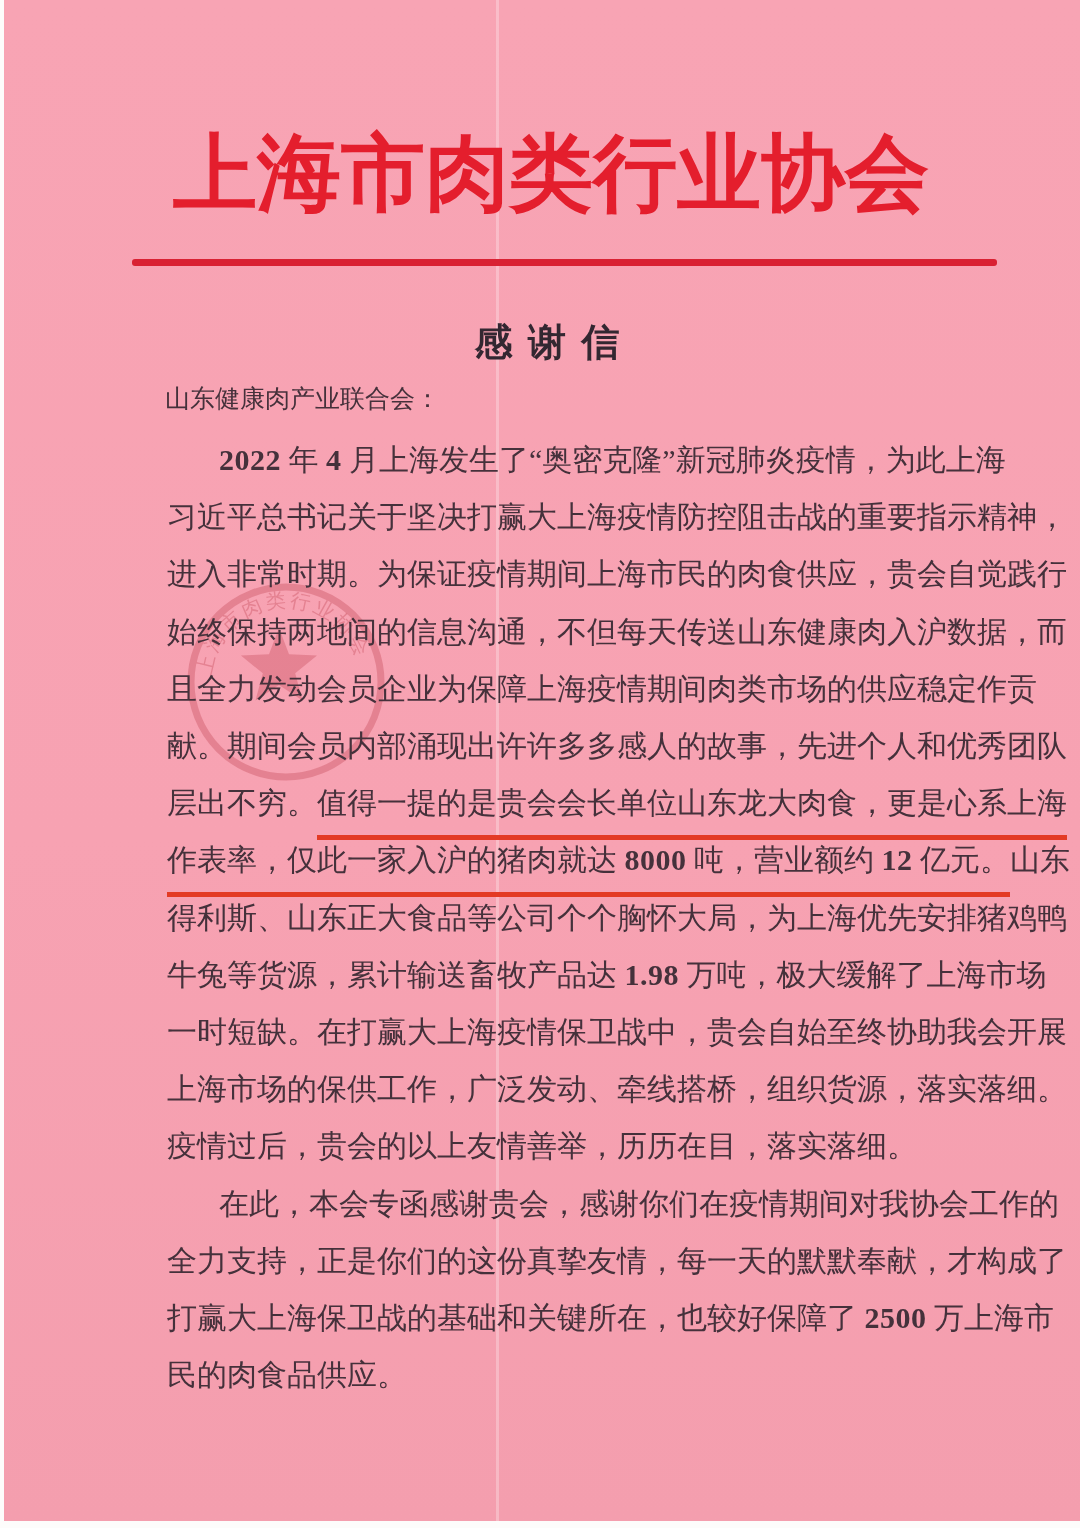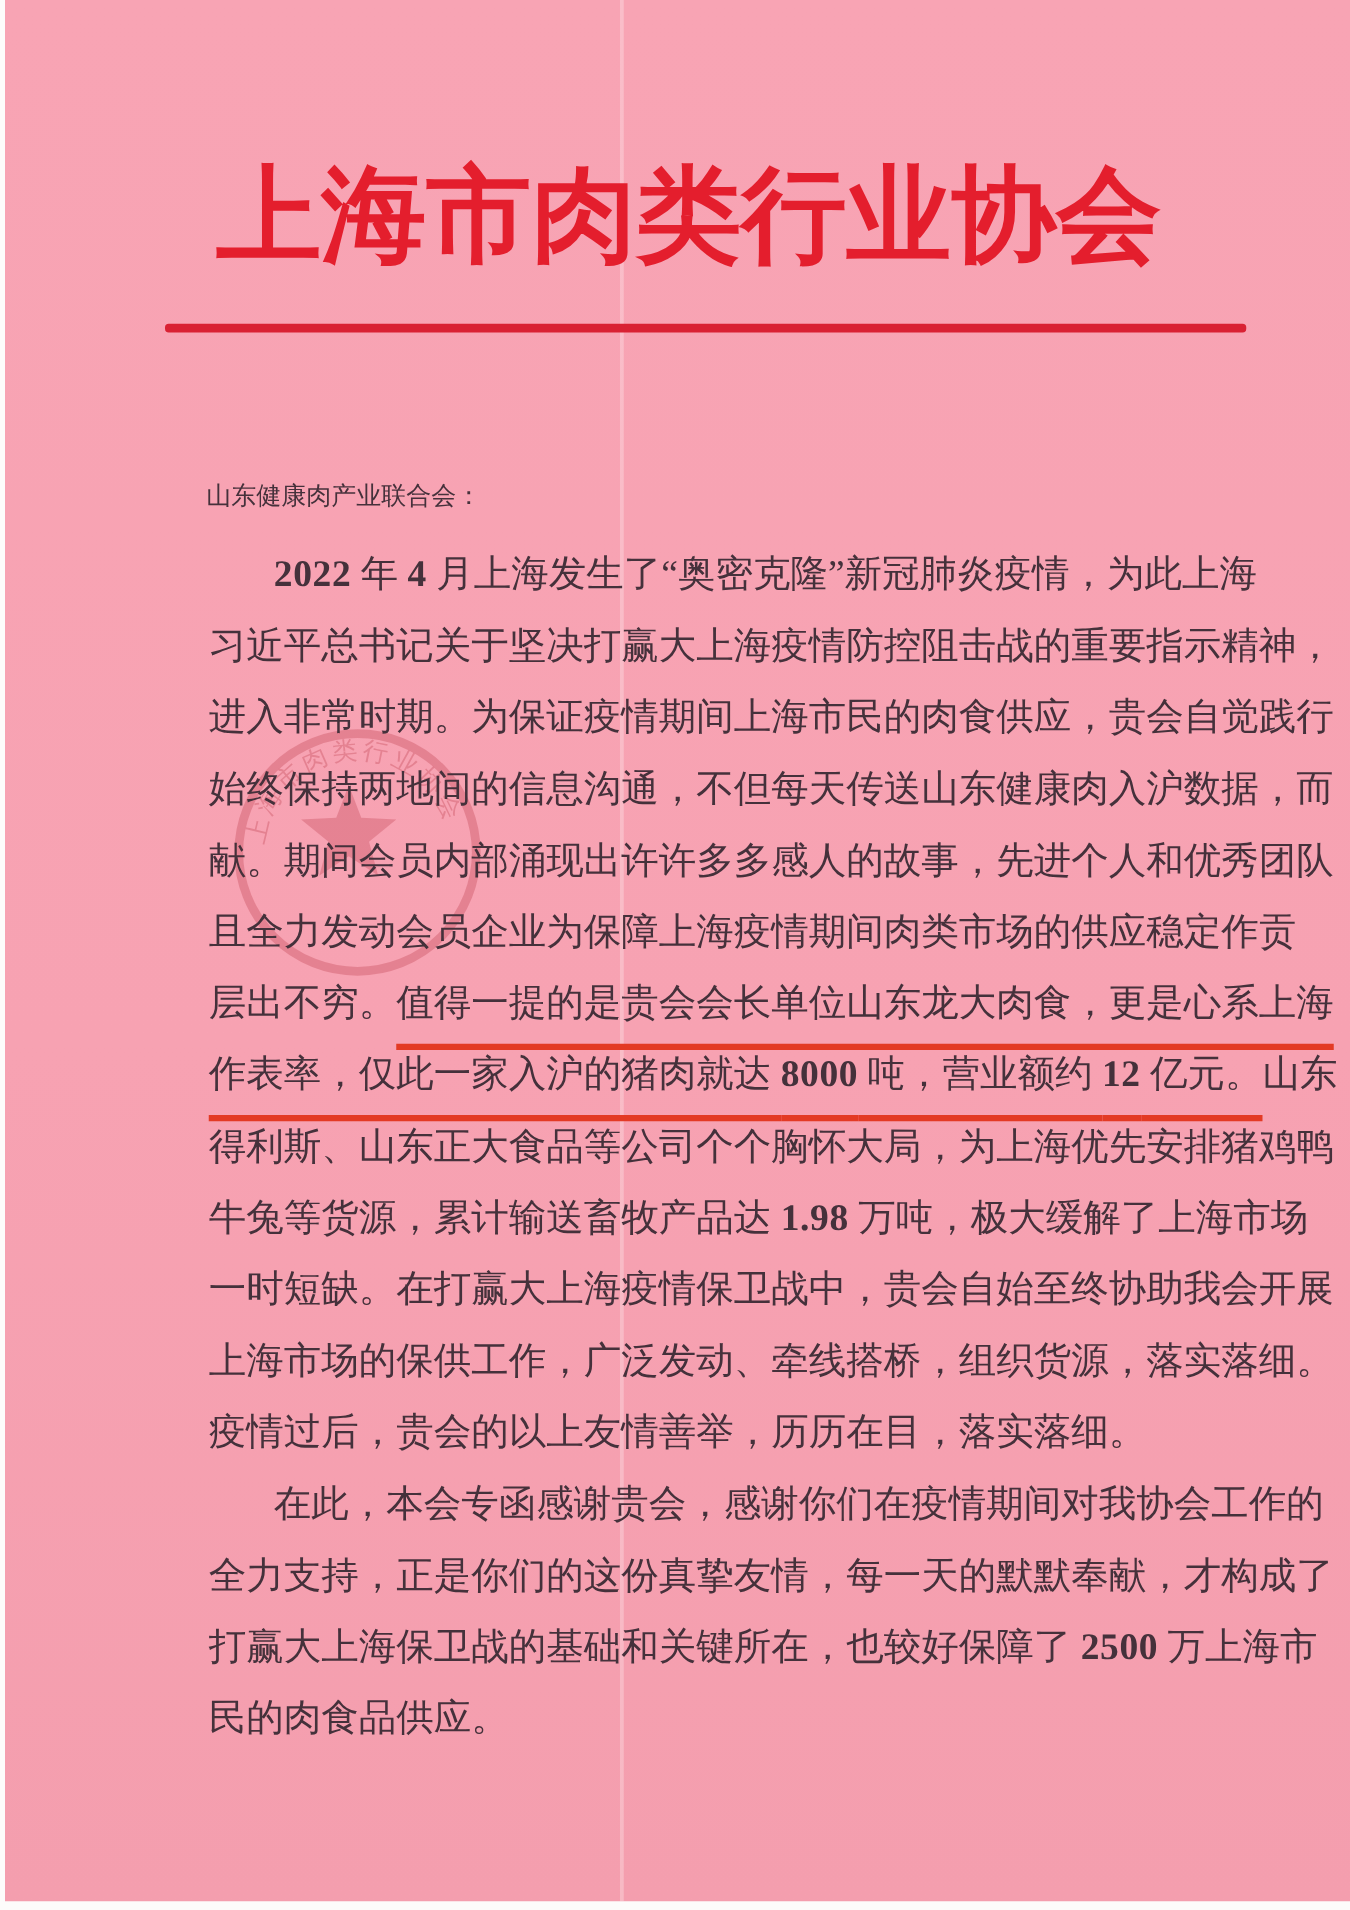--- a/index.html
+++ b/index.html
@@ -39,21 +39,21 @@
     background:var(--rule-red);border-radius:3px;
   }
   .letter-heading{
     position:absolute;top:322px;left:0;width:100%;
     text-align:center;text-indent:10px;
     font-size:38px;line-height:40px;font-weight:600;
     color:#332731;word-spacing:6px;white-space:nowrap;
   }
   .salutation{
     position:absolute;top:383px;left:161px;
-    font-size:20px;line-height:32px;color:var(--ink);white-space:nowrap;font-family:Liberation Mono, monospace;
+    font-size:25px;line-height:32px;color:var(--ink);white-space:nowrap;
   }
   .letter-body{
     position:absolute;top:431px;left:163px;width:780px;
     font-size:30px;color:var(--ink);
   }
   .line{
     line-height:57.2px;white-space:nowrap;
   }
   .line.ind{text-indent:52px;}
   .u{
@@ -77,30 +77,31 @@
     <path d="M123,76 L133,102.2 L161,103.6 L139.2,121.3 L146.5,148.4 L123,133 L99.5,148.4 L106.8,121.3 L84.9,103.6 L113,102.2 Z" fill="var(--stamp-red)" fill-opacity="0.38"></path>
     <text font-size="20" letter-spacing="3" fill="var(--stamp-red)" fill-opacity="0.4">
       <textPath href="#seal-arc" startOffset="6">上海市肉类行业协会</textPath>
     </text>
   </svg>
 
   <div class="org-title">上海市肉类行业协会</div>
 
   <div class="head-rule"></div>
 
+  <div class="letter-heading">感 谢 信</div>
 
   <div class="salutation">山东健康肉产业联合会：</div>
 
   <div class="letter-body" id="letter-body">
       <div class="line ind"><span class="b">2022</span><span> 年 </span><span class="b">4</span><span> 月上海发生了“奥密克隆”新冠肺炎疫情，为此上海</span></div>
       <div class="line"><span>习近平总书记关于坚决打赢大上海疫情防控阻击战的重要指示精神，</span></div>
       <div class="line"><span>进入非常时期。为保证疫情期间上海市民的肉食供应，贵会自觉践行</span></div>
       <div class="line"><span>始终保持两地间的信息沟通，不但每天传送山东健康肉入沪数据，而</span></div>
+      <div class="line"><span>且全力发动会员企业为保障上海疫情期间肉类市场的供应稳定作贡</span></div>
       <div class="line"><span>献。期间会员内部涌现出许许多多感人的故事，先进个人和优秀团队</span></div>
-      <div class="line"><span>且全力发动会员企业为保障上海疫情期间肉类市场的供应稳定作贡</span></div>
       <div class="line"><span>层出不穷。</span><span class="u">值得一提的是贵会会长单位山东龙大肉食，更是心系上海</span></div>
       <div class="line"><span class="u">作表率，仅此一家入沪的猪肉就达 </span><span class="u b">8000</span><span class="u"> 吨，营业额约 </span><span class="u b">12</span><span class="u"> 亿元。</span><span>山东</span></div>
       <div class="line"><span>得利斯、山东正大食品等公司个个胸怀大局，为上海优先安排猪鸡鸭</span></div>
       <div class="line"><span>牛兔等货源，累计输送畜牧产品达 </span><span class="b">1.98</span><span> 万吨，极大缓解了上海市场</span></div>
       <div class="line"><span>一时短缺。在打赢大上海疫情保卫战中，贵会自始至终协助我会开展</span></div>
       <div class="line"><span>上海市场的保供工作，广泛发动、牵线搭桥，组织货源，落实落细。</span></div>
       <div class="line"><span>疫情过后，贵会的以上友情善举，历历在目，落实落细。</span></div>
       <div class="line ind"><span>在此，本会专函感谢贵会，感谢你们在疫情期间对我协会工作的</span></div>
       <div class="line"><span>全力支持，正是你们的这份真挚友情，每一天的默默奉献，才构成了</span></div>
       <div class="line"><span>打赢大上海保卫战的基础和关键所在，也较好保障了 </span><span class="b">2500</span><span> 万上海市</span></div>

